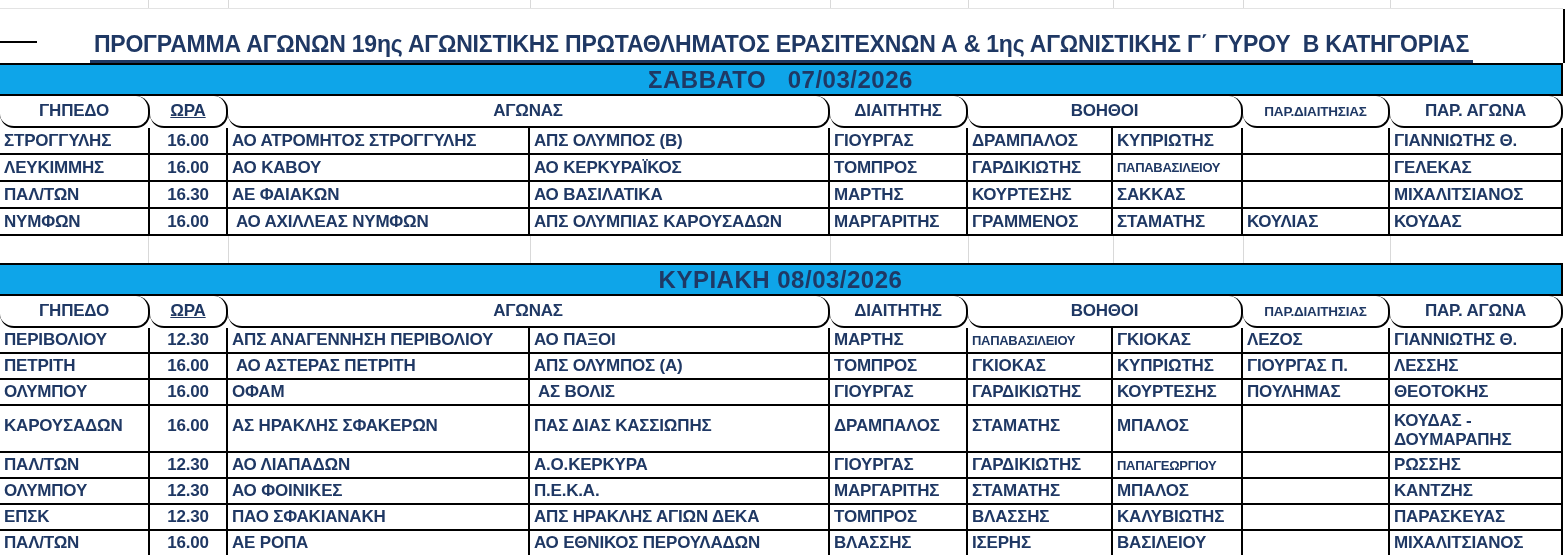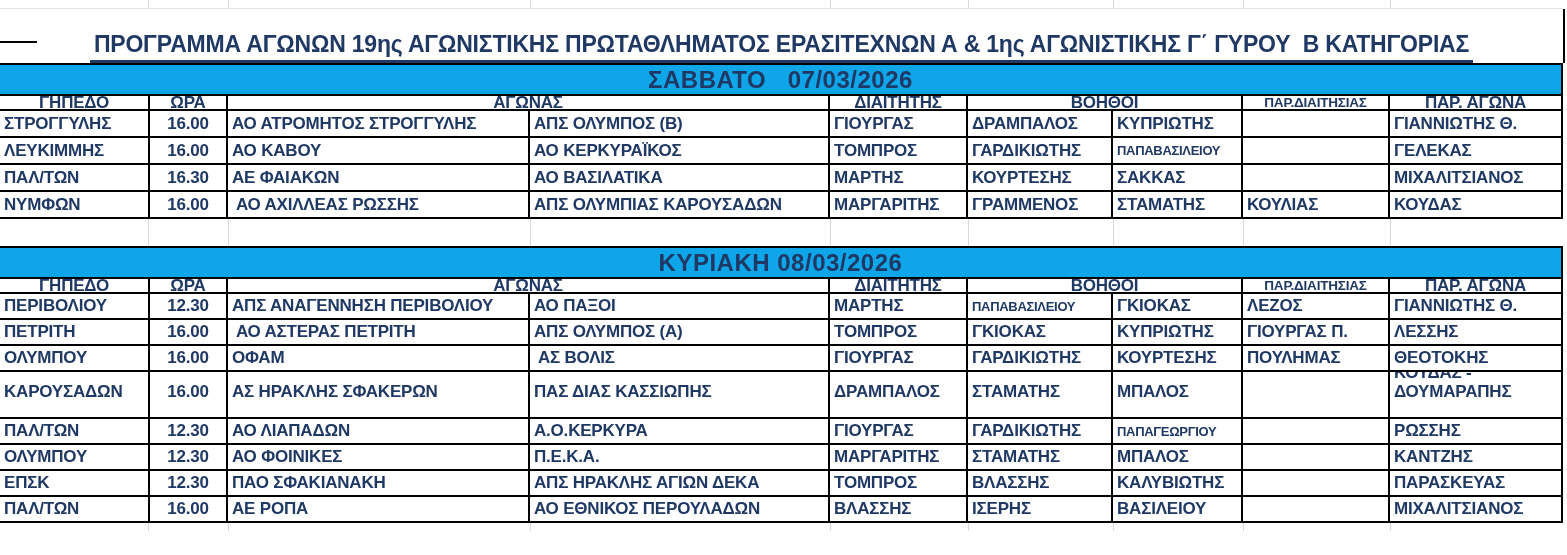--- a/index.html
+++ b/index.html
@@ -51,30 +51,30 @@
   }
   .cell{
     box-sizing:border-box;
     border-right:2px solid #000;
     border-bottom:2px solid #000;
     display:flex;align-items:center;
     padding:0 4px;
     font-size:17px;letter-spacing:-0.2px;
     white-space:pre;overflow:hidden;
   }
-  .hdr .cell{height:15px;justify-content:center;padding:0 16px;}
+  .hdr .cell{height:32px;justify-content:center;padding:0 16px;border-radius:14px;}
   .hdr .span2{grid-column:span 2;}
   .hdr .small-hd{font-size:13.5px;}
-  .hdr .underline{}
+  .hdr .underline{text-decoration:underline;}
   .sect1 .rows .cell{height:27px;}
   .sect2 .rows .cell{height:26px;}
   .rows .cell.time{justify-content:center;}
   .rows .cell.sm{font-size:13px;letter-spacing:-0.3px;}
   .rows .cell.tall{height:47px !important;align-items:flex-end;padding-bottom:15px;}
-  .rows .cell.wrap{white-space:normal;line-height:19px;padding-bottom:16px;}
+  .rows .cell.wrap{white-space:normal;line-height:19px;padding-bottom:2px;}
 </style>
 </head>
 <body>
 
 <div class="page">
 
   <div class="strip topstrip">
       <div class="vline" style="left: 148px;"></div>
       <div class="vline" style="left: 228px;"></div>
       <div class="vline" style="left: 530px;"></div>
@@ -127,21 +127,21 @@
   <div class="cell">ΑΕ ΦΑΙΑΚΩΝ</div>
   <div class="cell">ΑΟ ΒΑΣΙΛΑΤΙΚΑ</div>
   <div class="cell">ΜΑΡΤΗΣ</div>
   <div class="cell">ΚΟΥΡΤΕΣΗΣ</div>
   <div class="cell">ΣΑΚΚΑΣ</div>
   <div class="cell"></div>
   <div class="cell">ΜΙΧΑΛΙΤΣΙΑΝΟΣ</div>
 
   <div class="cell">ΝΥΜΦΩΝ</div>
   <div class="cell time">16.00</div>
-  <div class="cell"> ΑΟ ΑΧΙΛΛΕΑΣ ΡΩΣΣΗΣ</div>
+  <div class="cell"> ΑΟ ΑΧΙΛΛΕΑΣ ΝΥΜΦΩΝ</div>
   <div class="cell">ΑΠΣ ΟΛΥΜΠΙΑΣ ΚΑΡΟΥΣΑΔΩΝ</div>
   <div class="cell">ΜΑΡΓΑΡΙΤΗΣ</div>
   <div class="cell">ΓΡΑΜΜΕΝΟΣ</div>
   <div class="cell">ΣΤΑΜΑΤΗΣ</div>
   <div class="cell">ΚΟΥΛΙΑΣ</div>
   <div class="cell">ΚΟΥΔΑΣ</div>
 </div>
   </div>
 
   <div class="strip gaprow">

